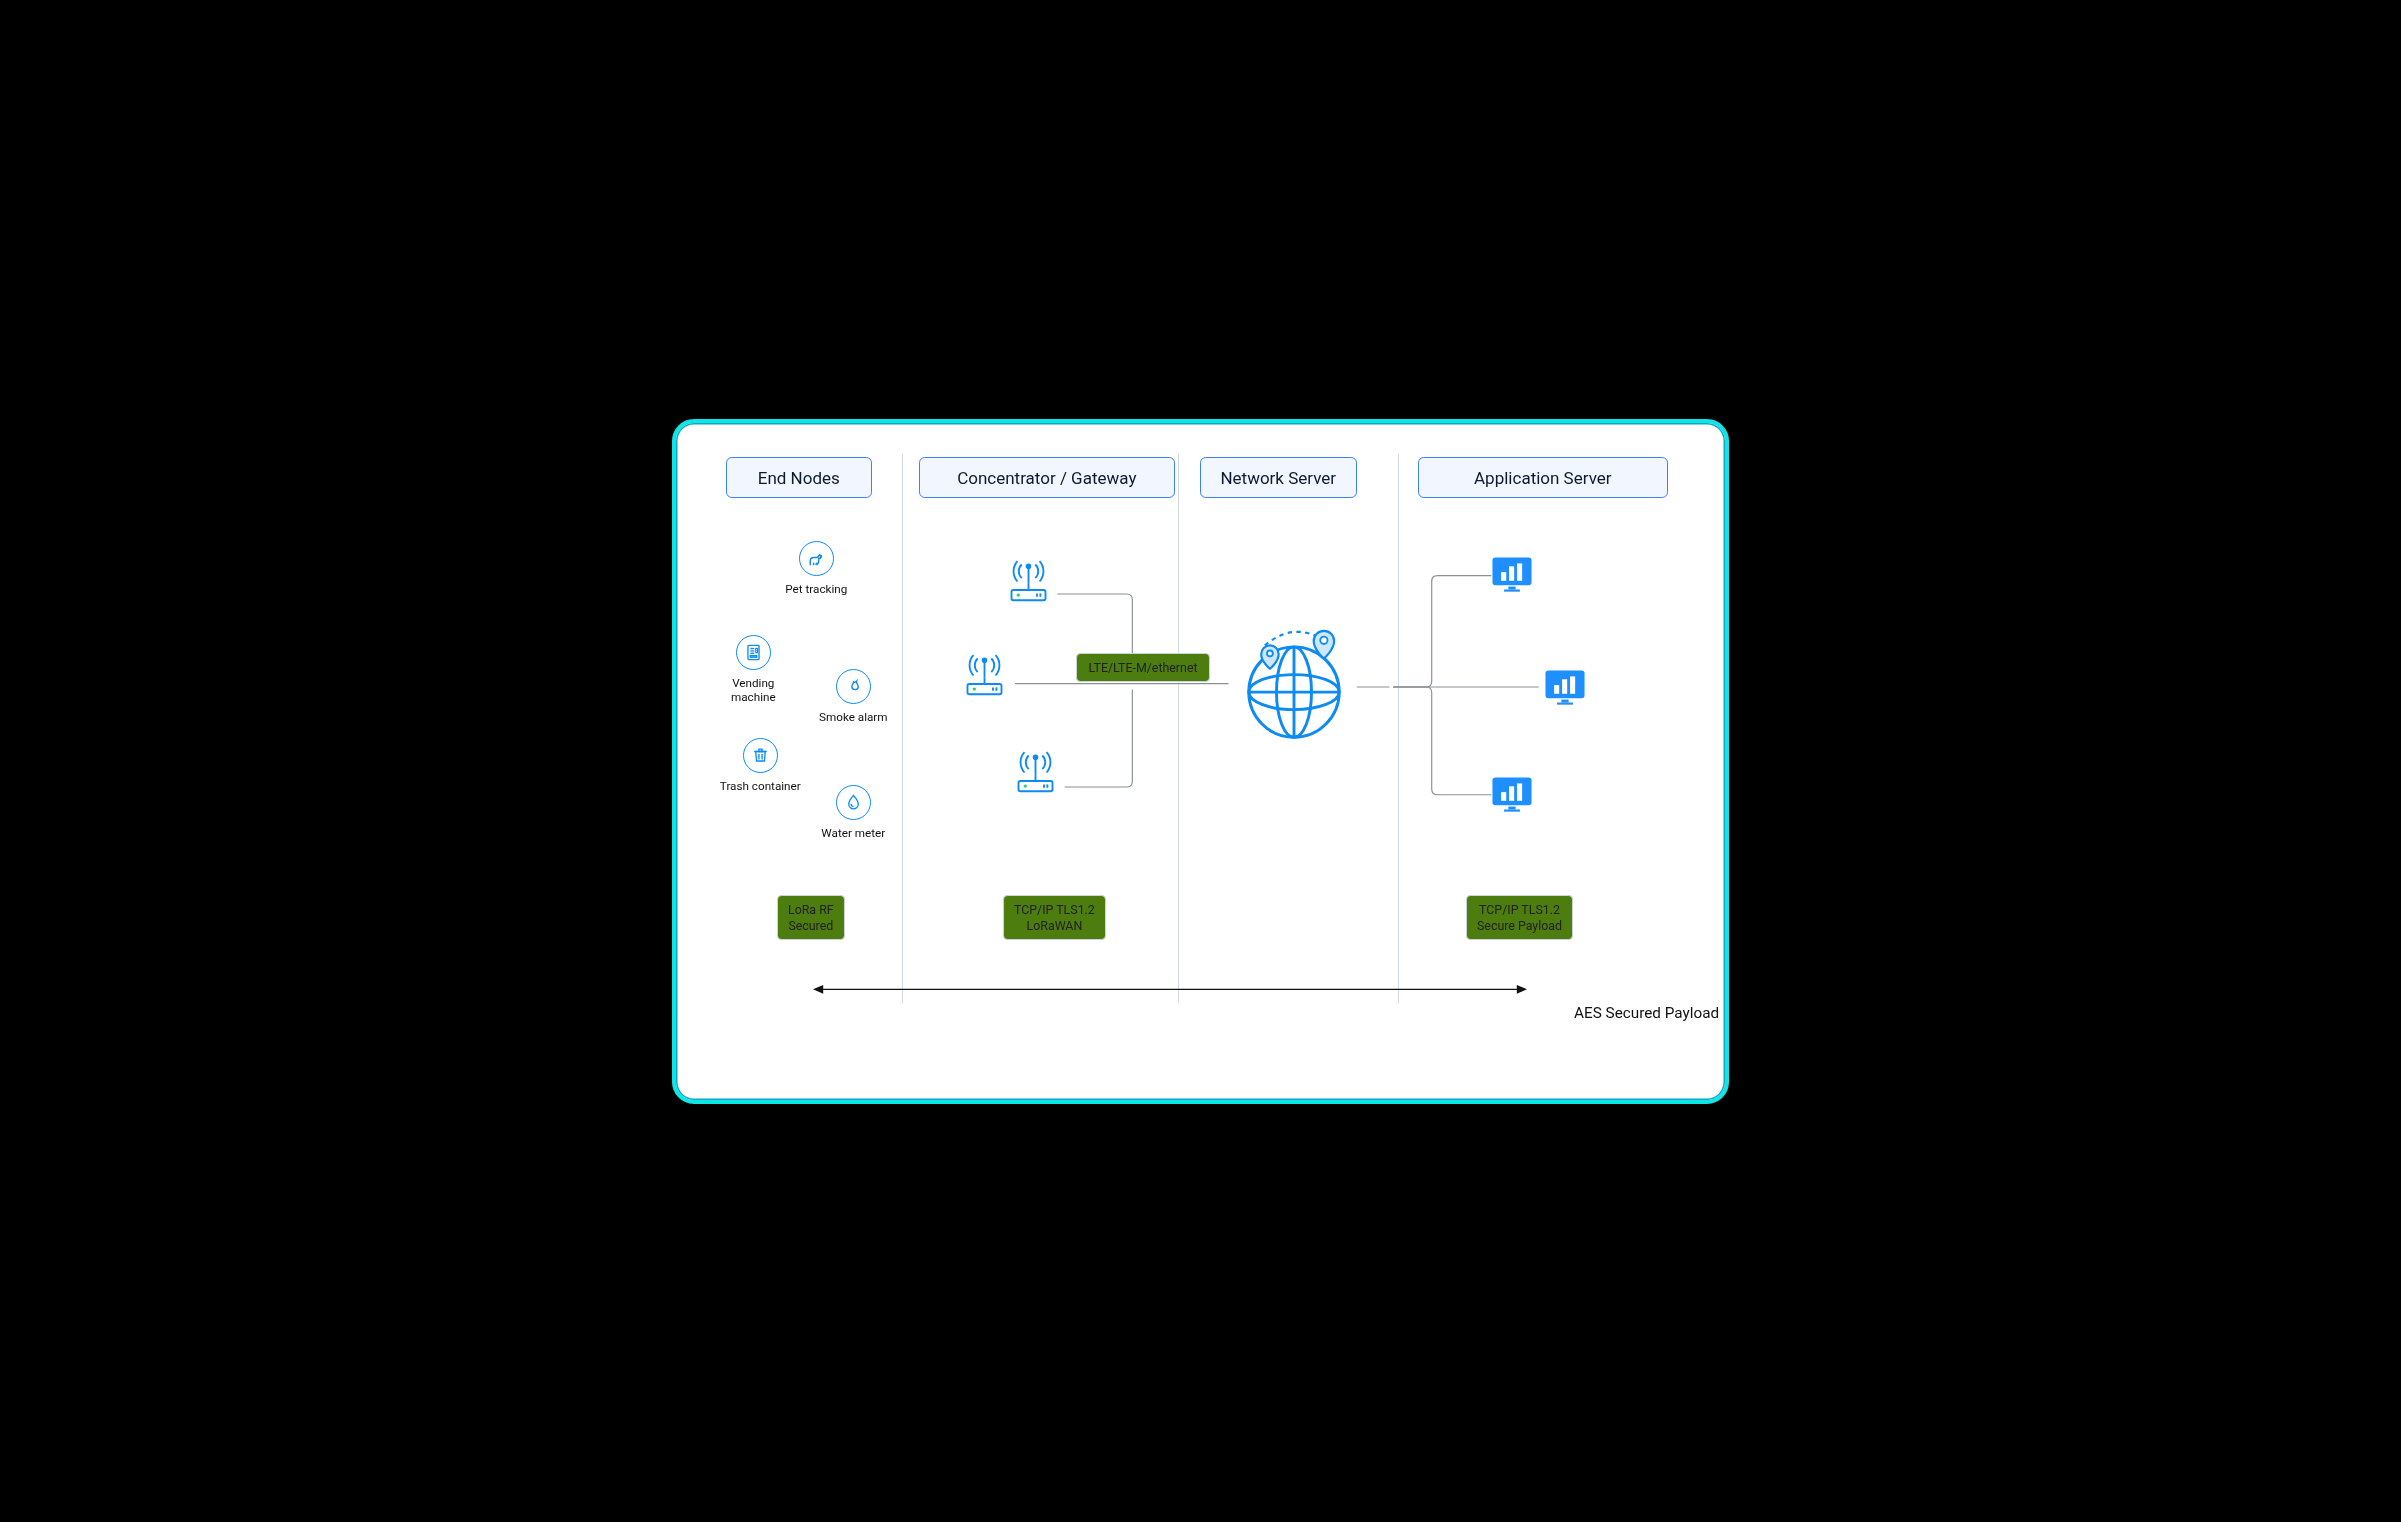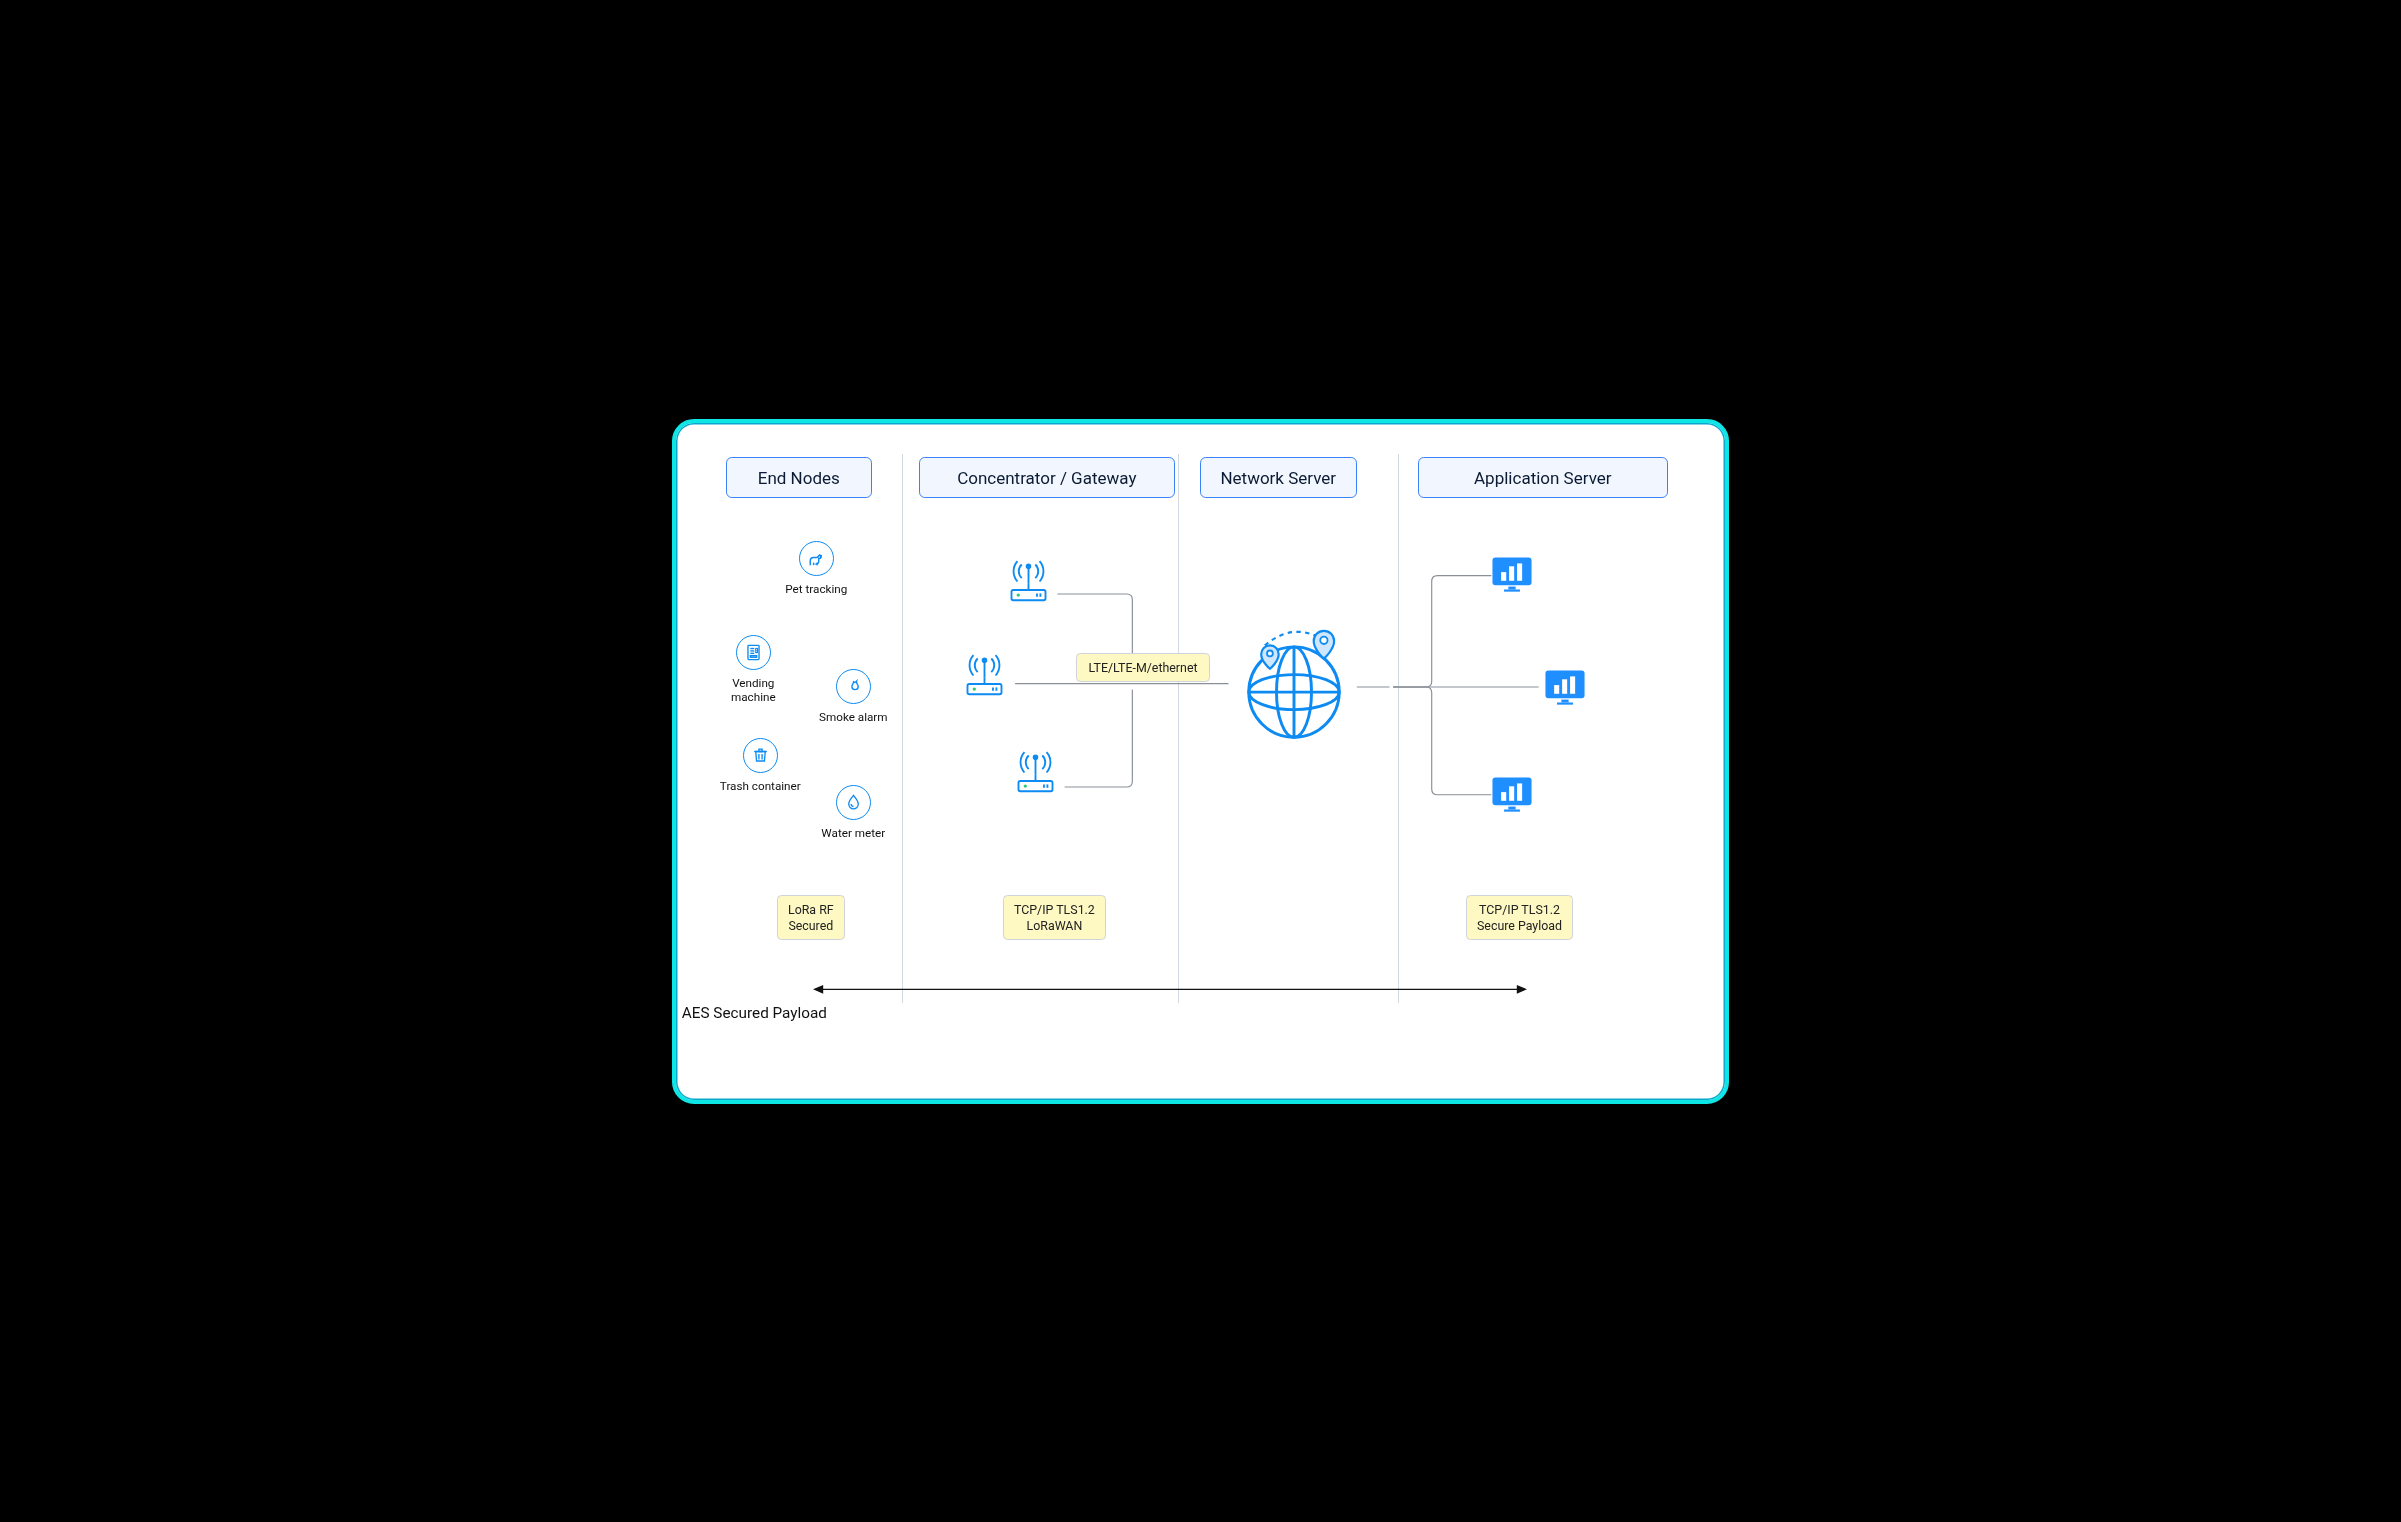--- a/index.html
+++ b/index.html
@@ -45,21 +45,21 @@
     border-radius: 5.8px;
     display: flex;
     align-items: center;
     justify-content: center;
     font-size: 17px;
     color: #0b1b33;
     font-weight: 400;
   }
   .tag {
     position: absolute;
-    background: #fef9c3;
+    background: #4d7c0f;
     border: 0.7px solid #cfd4da;
     border-radius: 4.4px;
     padding: 5.8px 10.2px;
     font-size: 12.4px;
     color: #222;
     text-align: center;
     line-height: 1.25;
   }
   .node {
     position: absolute;
@@ -92,21 +92,21 @@
   }
   .monitor {
     position: absolute;
     width: 42px;
     height: 38px;
   }
   .arrow-label {
     position: absolute;
     font-size: 15.3px;
     color: #111;
-    text-align: left;
+    text-align: right;
     width: 100%;
   }
   svg.conn {
     position: absolute;
     overflow: visible;
     pointer-events: none;
   }
 </style>
 </head>
 <body>

